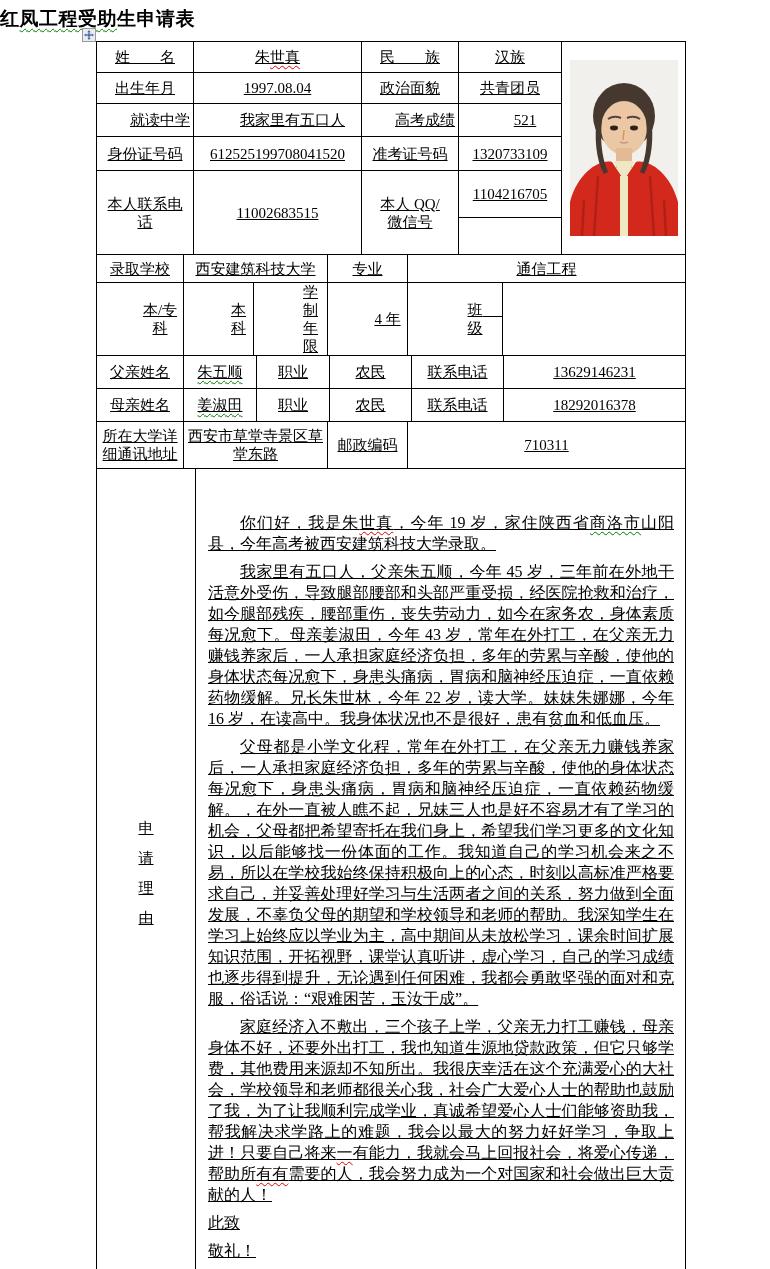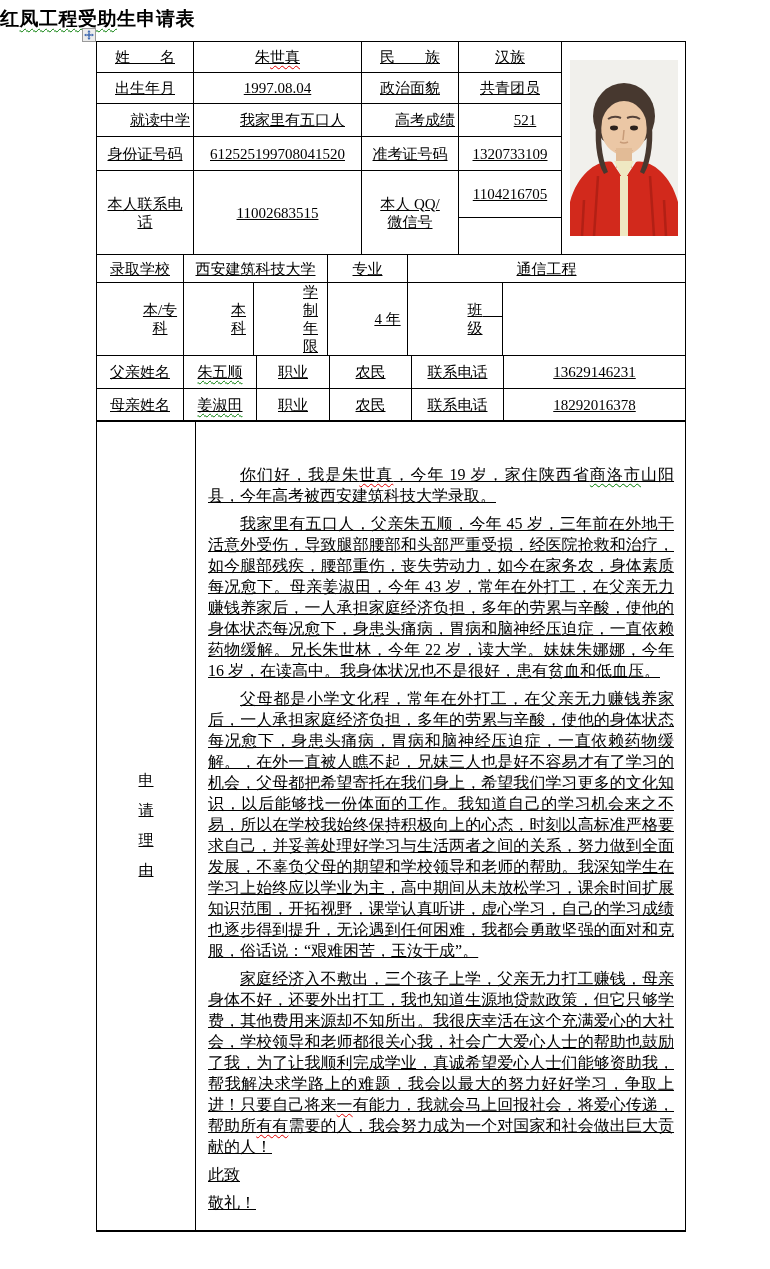--- a/index.html
+++ b/index.html
@@ -209,20 +209,28 @@
     </table>
 
   <table class="tE">
     <colgroup>
         <col style="width:87px">
         <col style="width:144px">
         <col style="width:80px">
         <col style="width:278px">
       </colgroup>
     <tbody>
+    <tr>
+      <td>所在大学详
+细通讯地址</td>
+      <td><span>西安市草堂寺景区草
+堂东路</span></td>
+      <td>邮政编码</td>
+      <td>710311</td>
+    </tr>
   </tbody>
     </table>
 
   <table class="tF">
     <colgroup>
         <col style="width:99px">
         <col style="width:490px">
       </colgroup>
     <tbody>
         <tr>

